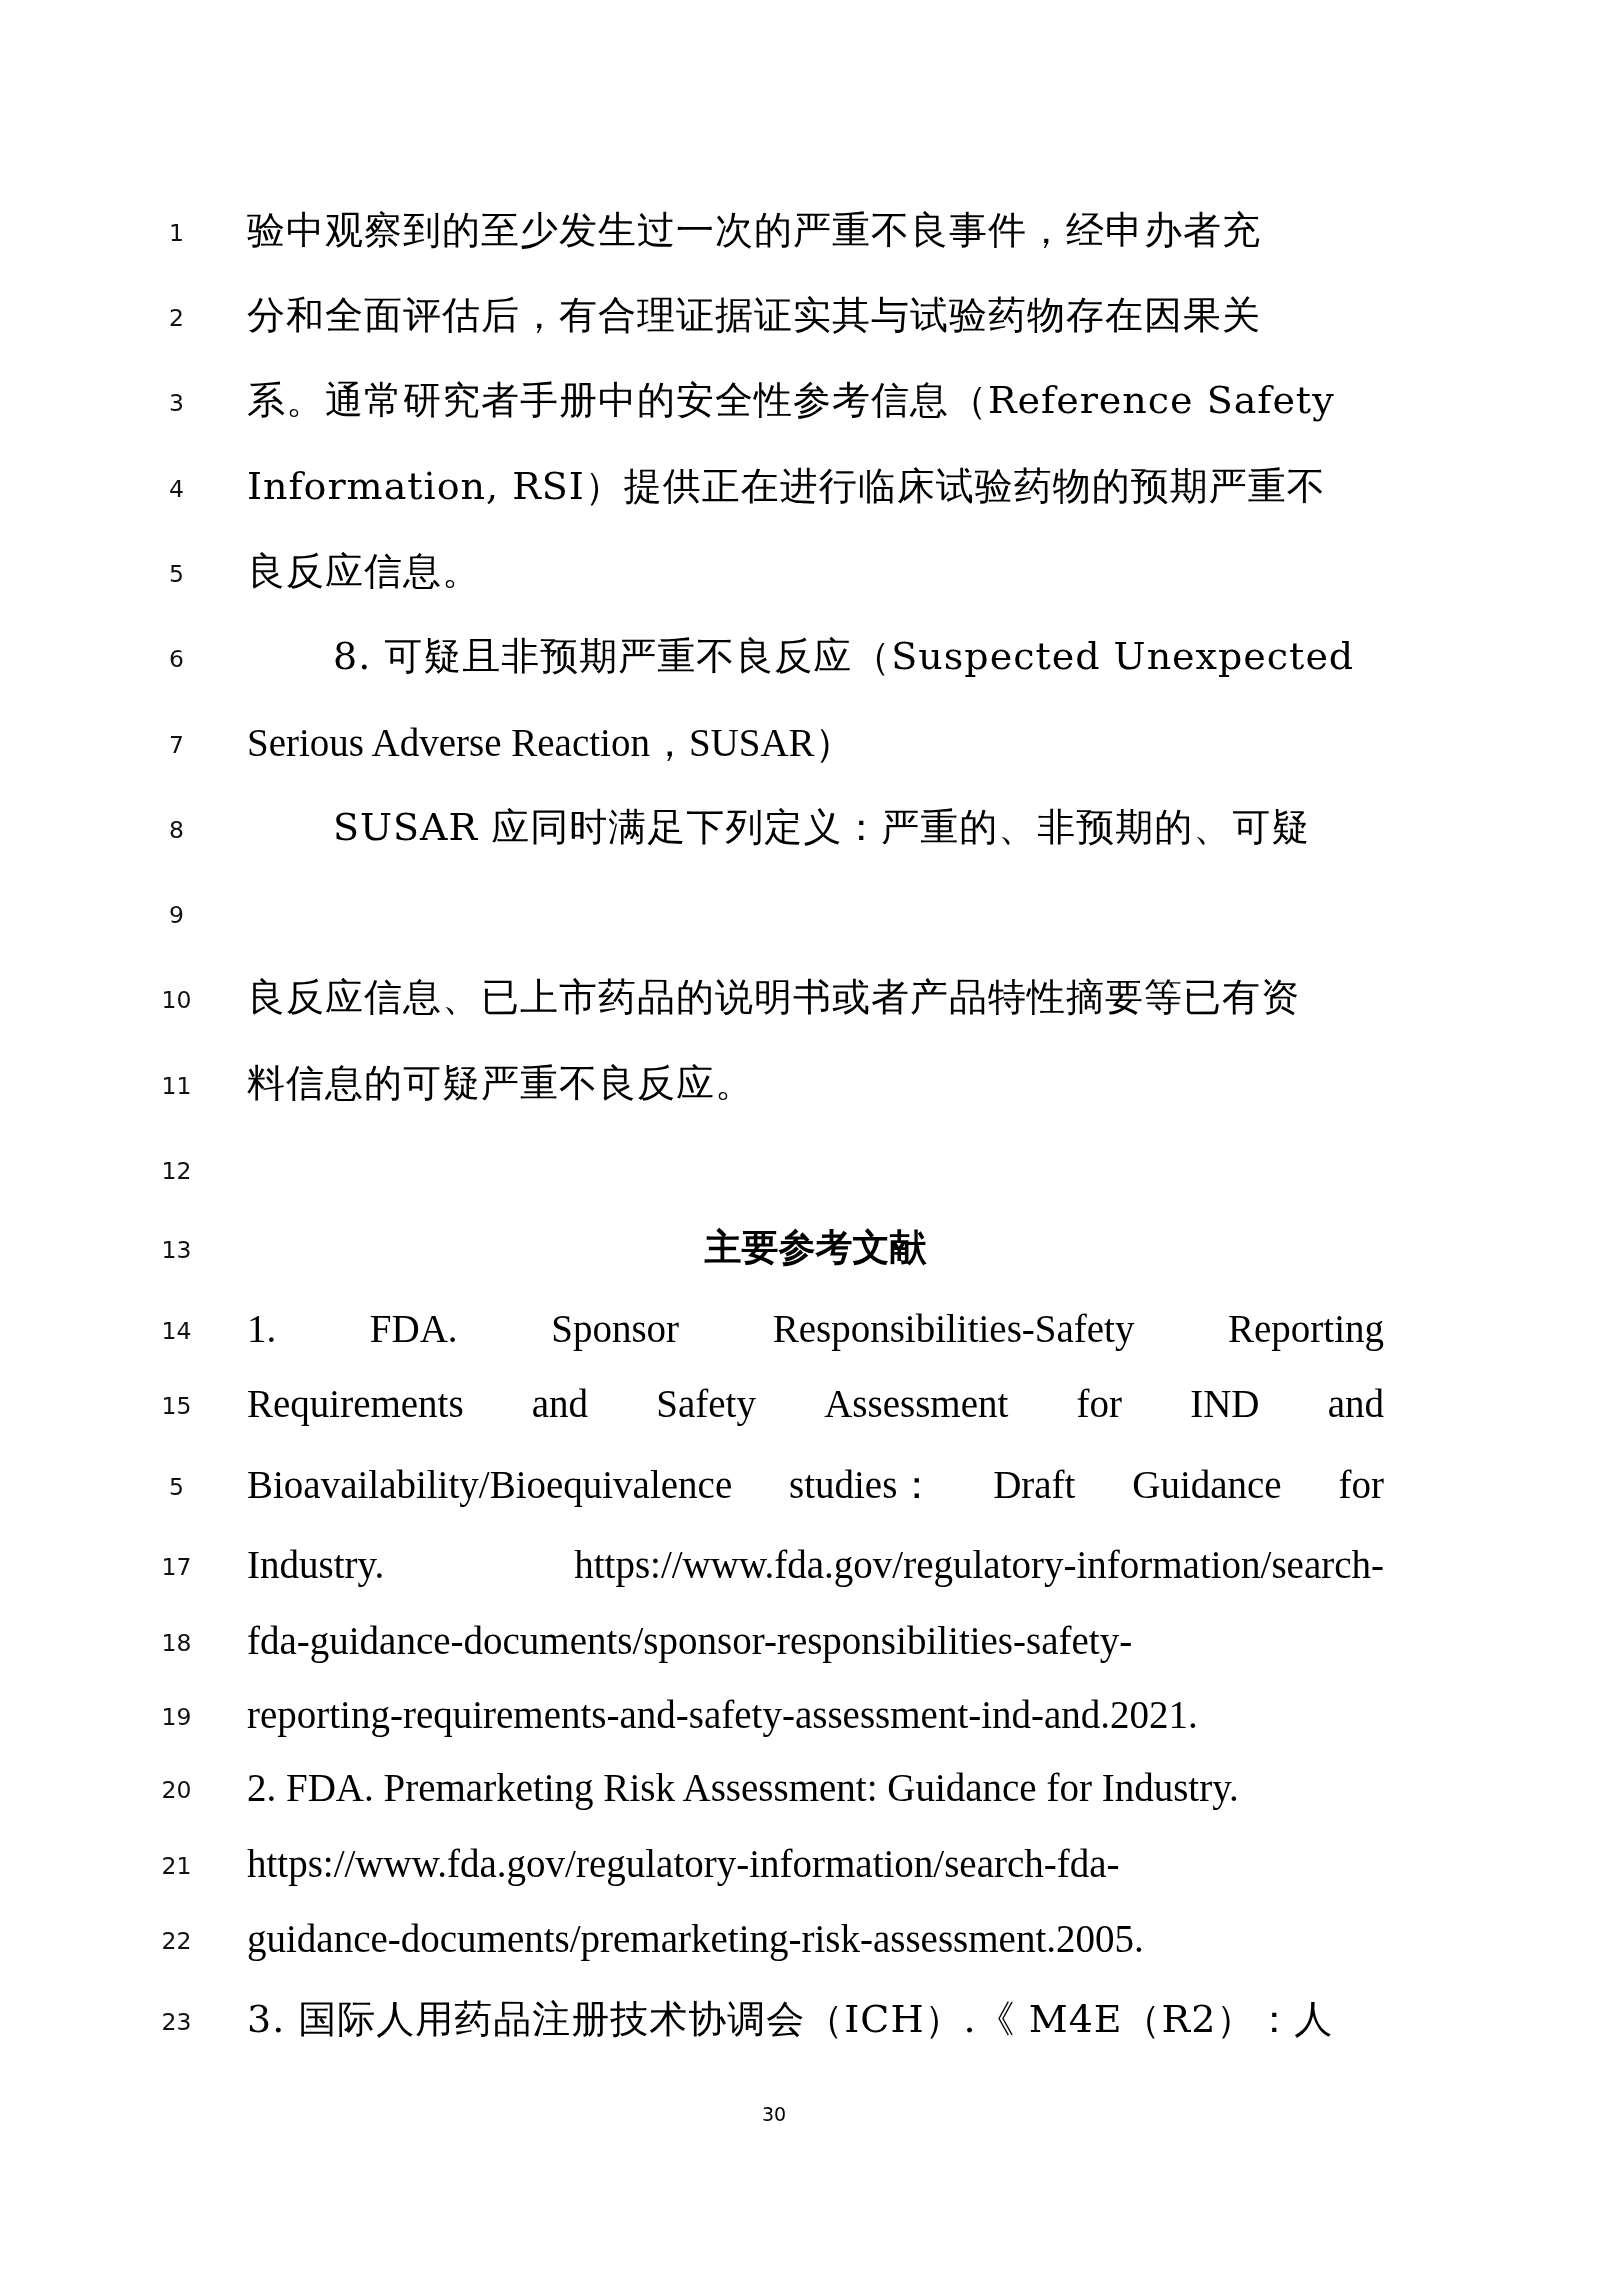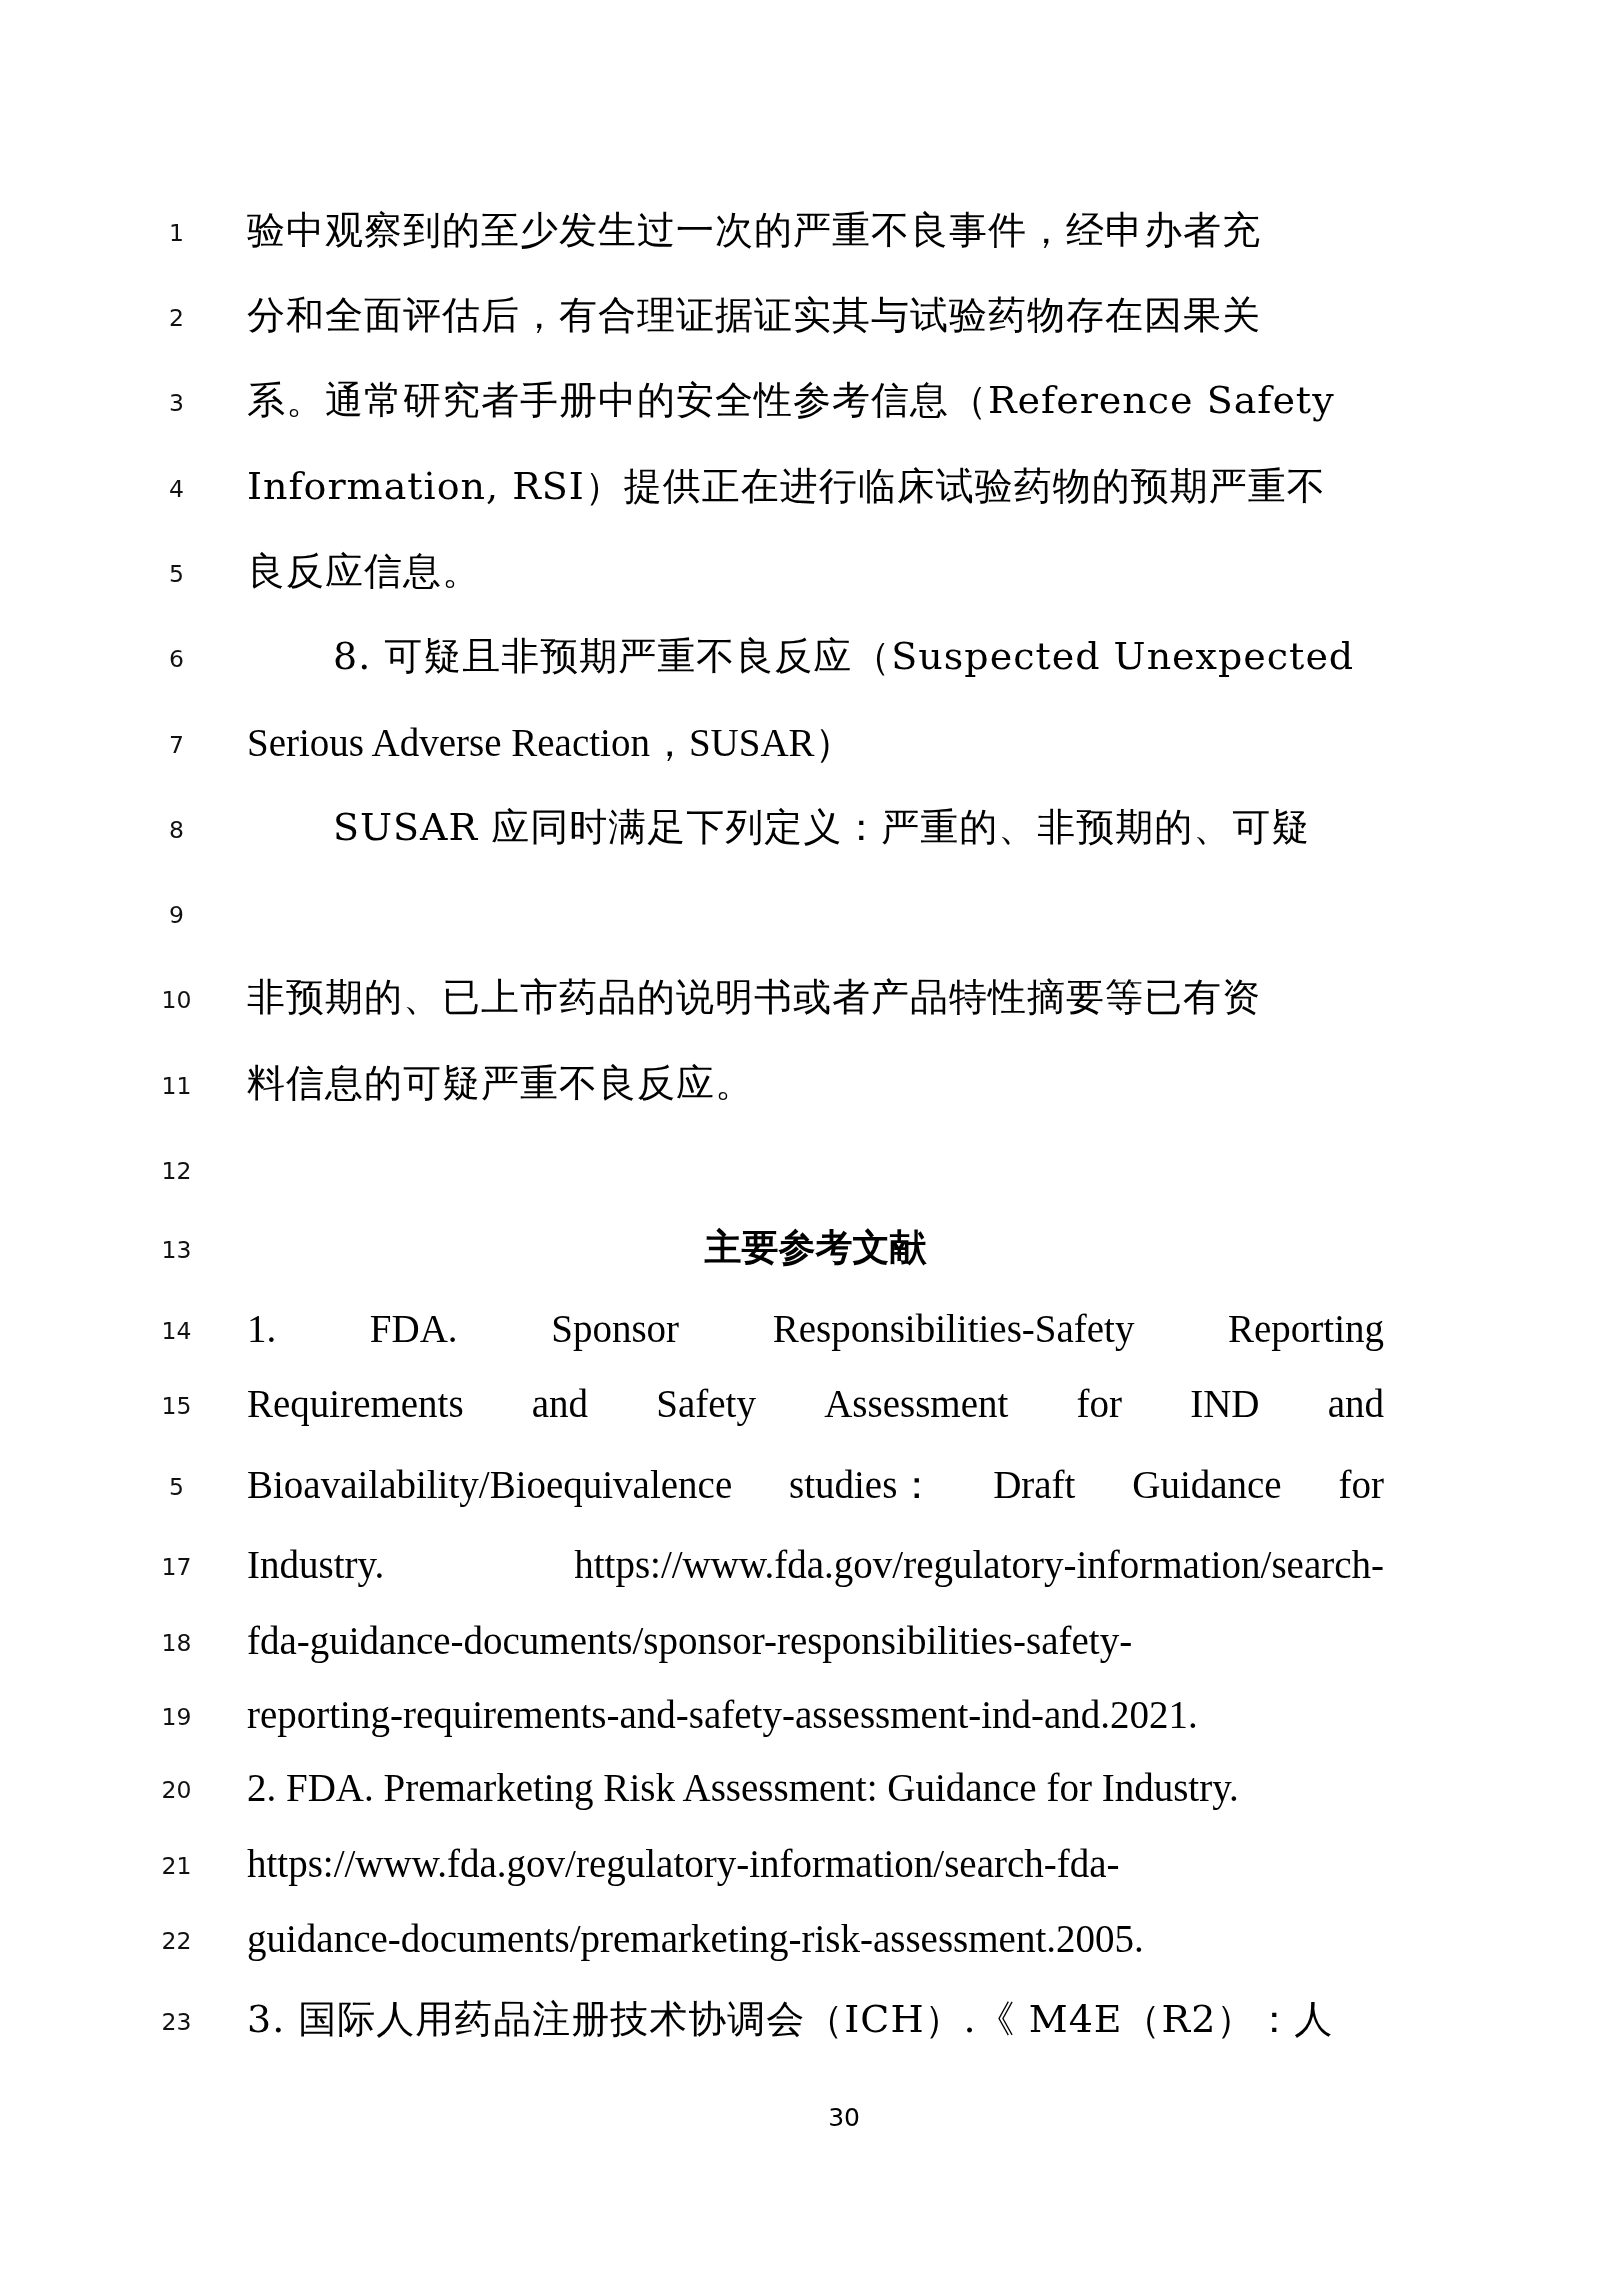--- a/index.html
+++ b/index.html
@@ -17,22 +17,22 @@
     line-height: 59px; white-space: nowrap; letter-spacing: 1px;
   }
   .txt.en { font-family: Liberation Serif, serif; font-size: 39px; letter-spacing: 0; }
   .txt.just { display: flex; justify-content: space-between; }
   .txt.indent { padding-left: 86px; width: 1051px; }
   .heading {
     position: absolute; left: 247px; width: 1137px; text-align: center;
     font-family: Liberation Sans, sans-serif; font-weight: bold; font-size: 37px; line-height: 59px;
   }
   .pagenum {
-    position: absolute; left: 762px; top: 2103px; width: 98px; text-align: right;
-    font-family: "DejaVu Sans", sans-serif; font-size: 25px;
+    position: absolute; left: 762px; top: 2103px; width: 98px; text-align: left;
+    font-family: "DejaVu Sans", sans-serif; font-size: 19px;
   }
 </style>
 </head>
 <body>
 
 <div class="page">
 
   <div class="line" style="top:201px">
     <span class="ln">1</span>
     <span class="txt">验中观察到的至少发生过一次的严重不良事件，经申办者充</span>
@@ -63,21 +63,21 @@
   </div>
   <div class="line" style="top:798px">
     <span class="ln">8</span>
     <span class="txt indent">SUSAR 应同时满足下列定义：严重的、非预期的、可疑</span>
   </div>
   <div class="line" style="top:883px">
     <span class="ln">9</span>
   </div>
   <div class="line" style="top:968px">
     <span class="ln">10</span>
-    <span class="txt">非预期的、已上市药品的说明书或者产品特性摘要等已有资</span>
+    <span class="txt">良反应信息、已上市药品的说明书或者产品特性摘要等已有资</span>
   </div>
   <div class="line" style="top:1054px">
     <span class="ln">11</span>
     <span class="txt">料信息的可疑严重不良反应。</span>
   </div>
   <div class="line" style="top:1139px">
     <span class="ln">12</span>
   </div>
   <div class="line" style="top:1218px">
     <span class="ln">13</span>

